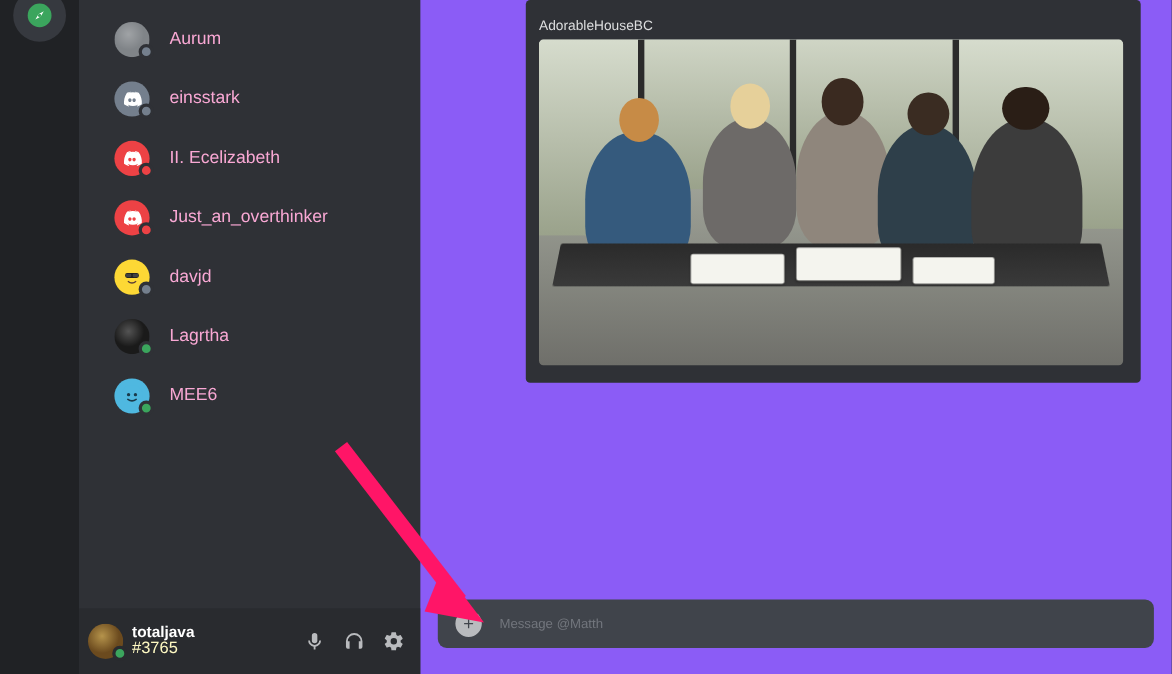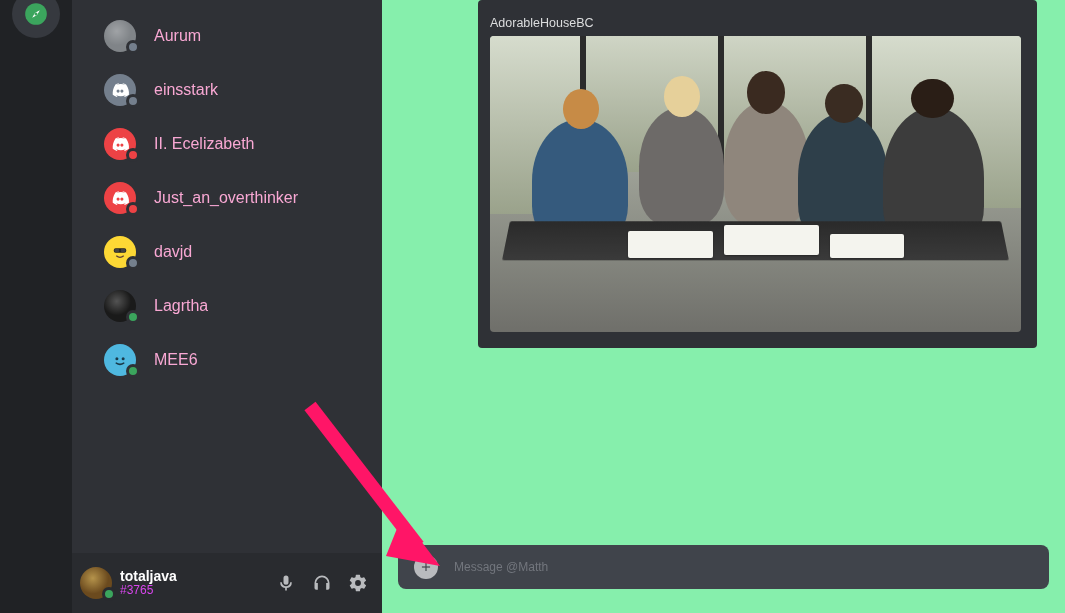--- a/index.html
+++ b/index.html
@@ -80,32 +80,32 @@
   .user-panel {
     height: 60px;
     background: #292b2f;
     display: flex;
     align-items: center;
     padding: 0 8px;
   }
   .user-panel .avatar-wrap { margin-right: 8px; }
   .user-text { flex: 1; min-width: 0; }
   .user-name { color: #fff; font-size: 14px; font-weight: 600; line-height: 1.1; }
-  .user-tag { color: #d946ef; font-size: 12px; line-height: 1.1; }
+  .user-tag { color: #fef9c3; font-size: 15px; line-height: 1.1; }
   .user-controls { display: flex; gap: 4px; }
   .ctrl-btn {
     width: 32px; height: 32px;
     display: flex; align-items: center; justify-content: center;
     color: #b9bbbe; cursor: pointer; border-radius: 4px;
   }
   .ctrl-btn svg { width: 20px; height: 20px; }
   
   .main {
     flex: 1;
-    background: #86efac;
+    background: #8b5cf6;
     display: flex;
     flex-direction: column;
     min-width: 0;
     gap: 12px;
   }
   .chat-scroll {
     flex: 1;
     overflow: hidden;
     padding: 4px 28px 0 28px;
   }

